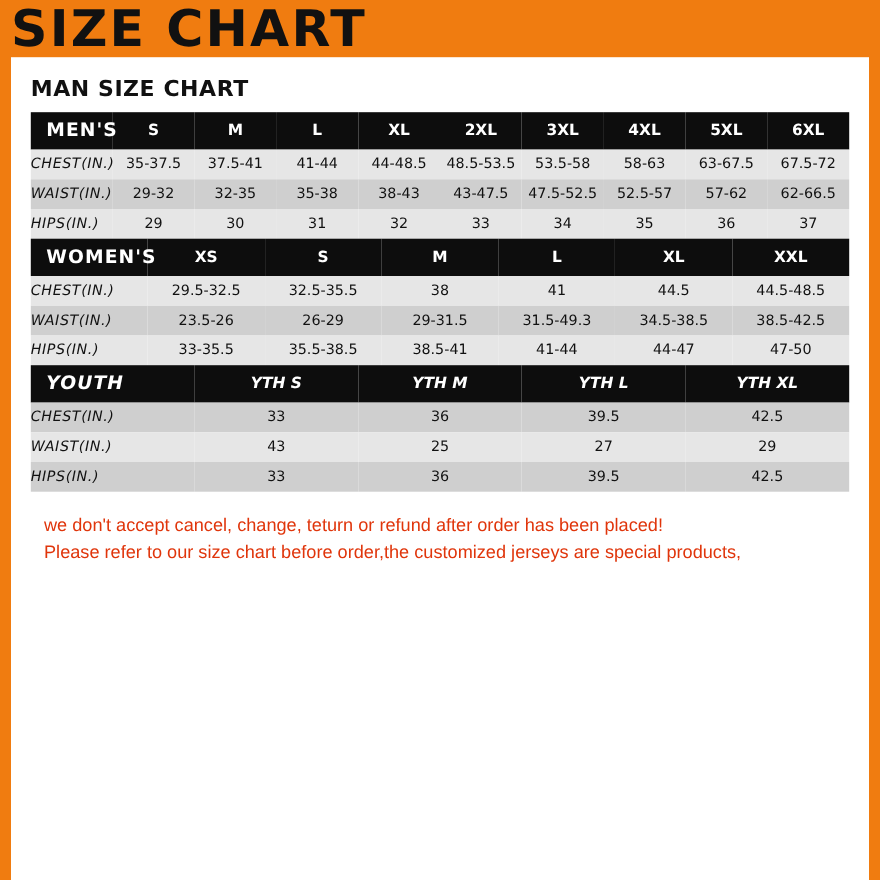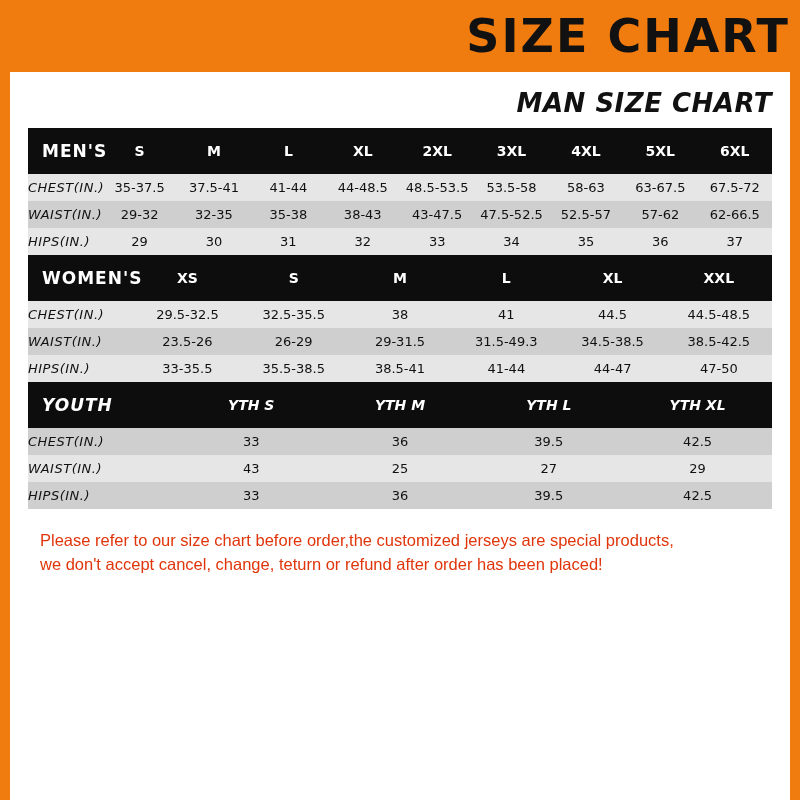--- a/index.html
+++ b/index.html
@@ -16,45 +16,44 @@
   .page {
     position: relative;
     width: 800px;
     height: 800px;
     background: #ffffff;
     box-sizing: border-box;
     border-left: 10px solid #f07c10;
     border-right: 10px solid #f07c10;
   }
   .banner {
-    height: 72px;
+    height: 52px;
     background: #f07c10;
     display: flex;
     align-items: center;
-    justify-content: flex-end;
+    justify-content: flex-start;
   }
   .banner-title {
     font-family: "DejaVu Sans", sans-serif;
     font-weight: bold;
     font-size: 46px;
     letter-spacing: 2px;
     color: #111111;
     line-height: 1;
   }
   .content {
     padding: 0 18px;
   }
   .section-title {
-    text-align: right;
+    text-align: left;
     font-family: "DejaVu Sans", sans-serif;
     font-weight: bold;
-    font-size: 26px;
+    font-size: 20px;
     color: #111111;
     letter-spacing: 0.5px;
-    font-style: italic;
   }
   .t-man { margin-top: 16px; margin-bottom: 10px; }
   .t-women { margin-top: 22px; margin-bottom: 10px; }
   .t-youth { margin-top: 26px; margin-bottom: 12px; }
 
   table.chart {
     width: 100%;
     border-collapse: collapse;
     table-layout: fixed;
   }
@@ -63,21 +62,21 @@
     font-family: "DejaVu Sans", sans-serif;
     padding: 0;
   }
   
   table.chart thead tr {
     background: #0d0d0d;
   }
   table.chart thead th {
     color: #ffffff;
     font-weight: bold;
-    height: 46px;
+    height: 34px;
     font-size: 14px;
   }
   table.chart thead th.rowlabel {
     text-align: left;
     padding-left: 14px;
     font-size: 17px;
     letter-spacing: 1px;
   }
   
   table.chart tbody tr {
@@ -258,18 +257,18 @@
           <td class="rowlabel">HIPS(IN.)</td>
           <td>33</td>
           <td>36</td>
           <td>39.5</td>
           <td>42.5</td>
         </tr>
       </tbody>
     </table>
 
     <div class="notice">
+      <span class="notice-line">we don't accept cancel, change, teturn or refund after order has been placed!</span>
       <span class="notice-line">Please refer to our size chart before order,the customized jerseys are special products,</span>
-      <span class="notice-line">we don't accept cancel, change, teturn or refund after order has been placed!</span>
     </div>
 
   </div>
 </div>
 
 </body></html>

